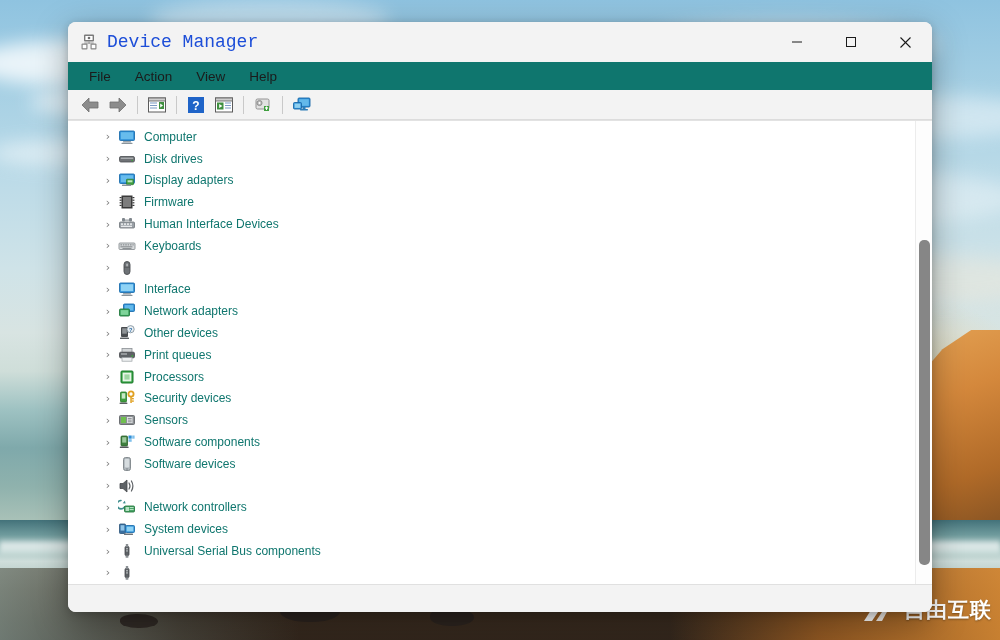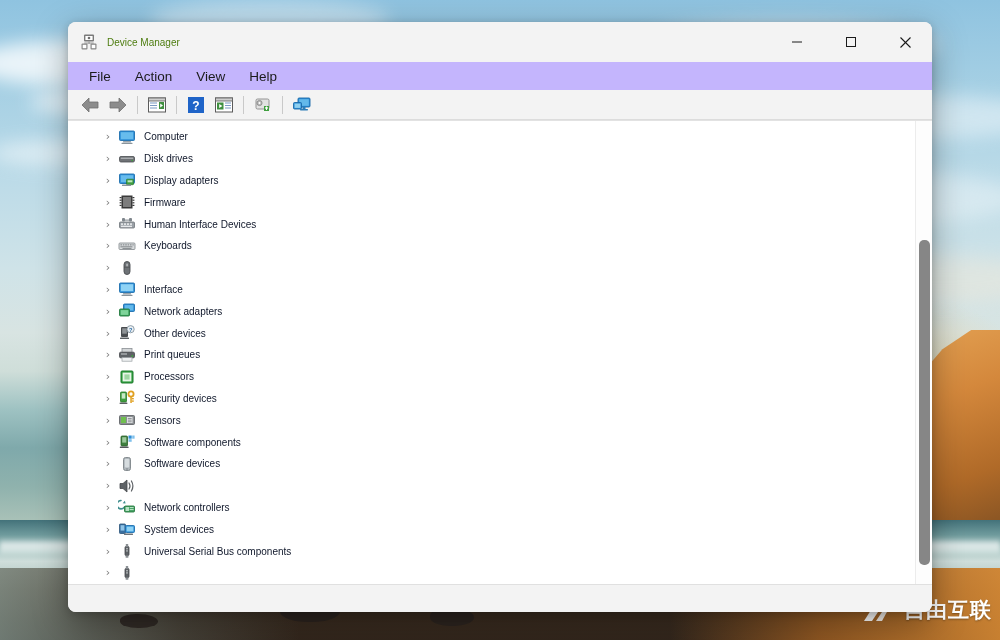--- a/index.html
+++ b/index.html
@@ -153,37 +153,37 @@
   }
   #title-left {
     display: flex;
     align-items: center;
     gap: 9px;
     padding-left: 12px;
     flex: 1 1 auto;
   }
   #app-icon { width: 18px; height: 18px; display:block; }
   #app-title {
-    font-size: 10px;
-    color: #4d7c0f;
-    font-family: Liberation Sans, sans-serif;
+    font-size: 18px;
+    color: #1d4ed8;
+    font-family: Liberation Mono, monospace;
     white-space: nowrap;
   }
   #win-controls { display: flex; height: 40px; flex: 0 0 auto; }
   .wc {
     width: 54px; height: 40px;
     display: flex; align-items: center; justify-content: center;
     cursor: default;
   }
   .wc svg { display:block; }
 
   
   #menubar {
     height: 28px;
-    background: #c4b5fd;
+    background: #0f766e;
     display: flex;
     align-items: center;
     padding-left: 10px;
     gap: 2px;
     flex: 0 0 auto;
     text-align: right;
   }
   .menu-item {
     font-size: 13.5px;
     color: #1b1b1b;
@@ -253,22 +253,22 @@
     width: 18px; height: 18px;
     flex: 0 0 18px;
     margin-right: 8px;
     margin-left: 2px;
     display: flex;
     align-items: center;
     justify-content: center;
   }
   .dev-icon svg { display: block; }
   .dev-label {
-    font-size: 10px;
-    color: #0f172a;
+    font-size: 12px;
+    color: #0f766e;
     font-family: "Liberation Sans", sans-serif;
     white-space: nowrap;
   }
 
   
   #scrollbar {
     width: 17px;
     flex: 0 0 17px;
     background: #fdfdfd;
     border-left: 1px solid #ececec;

